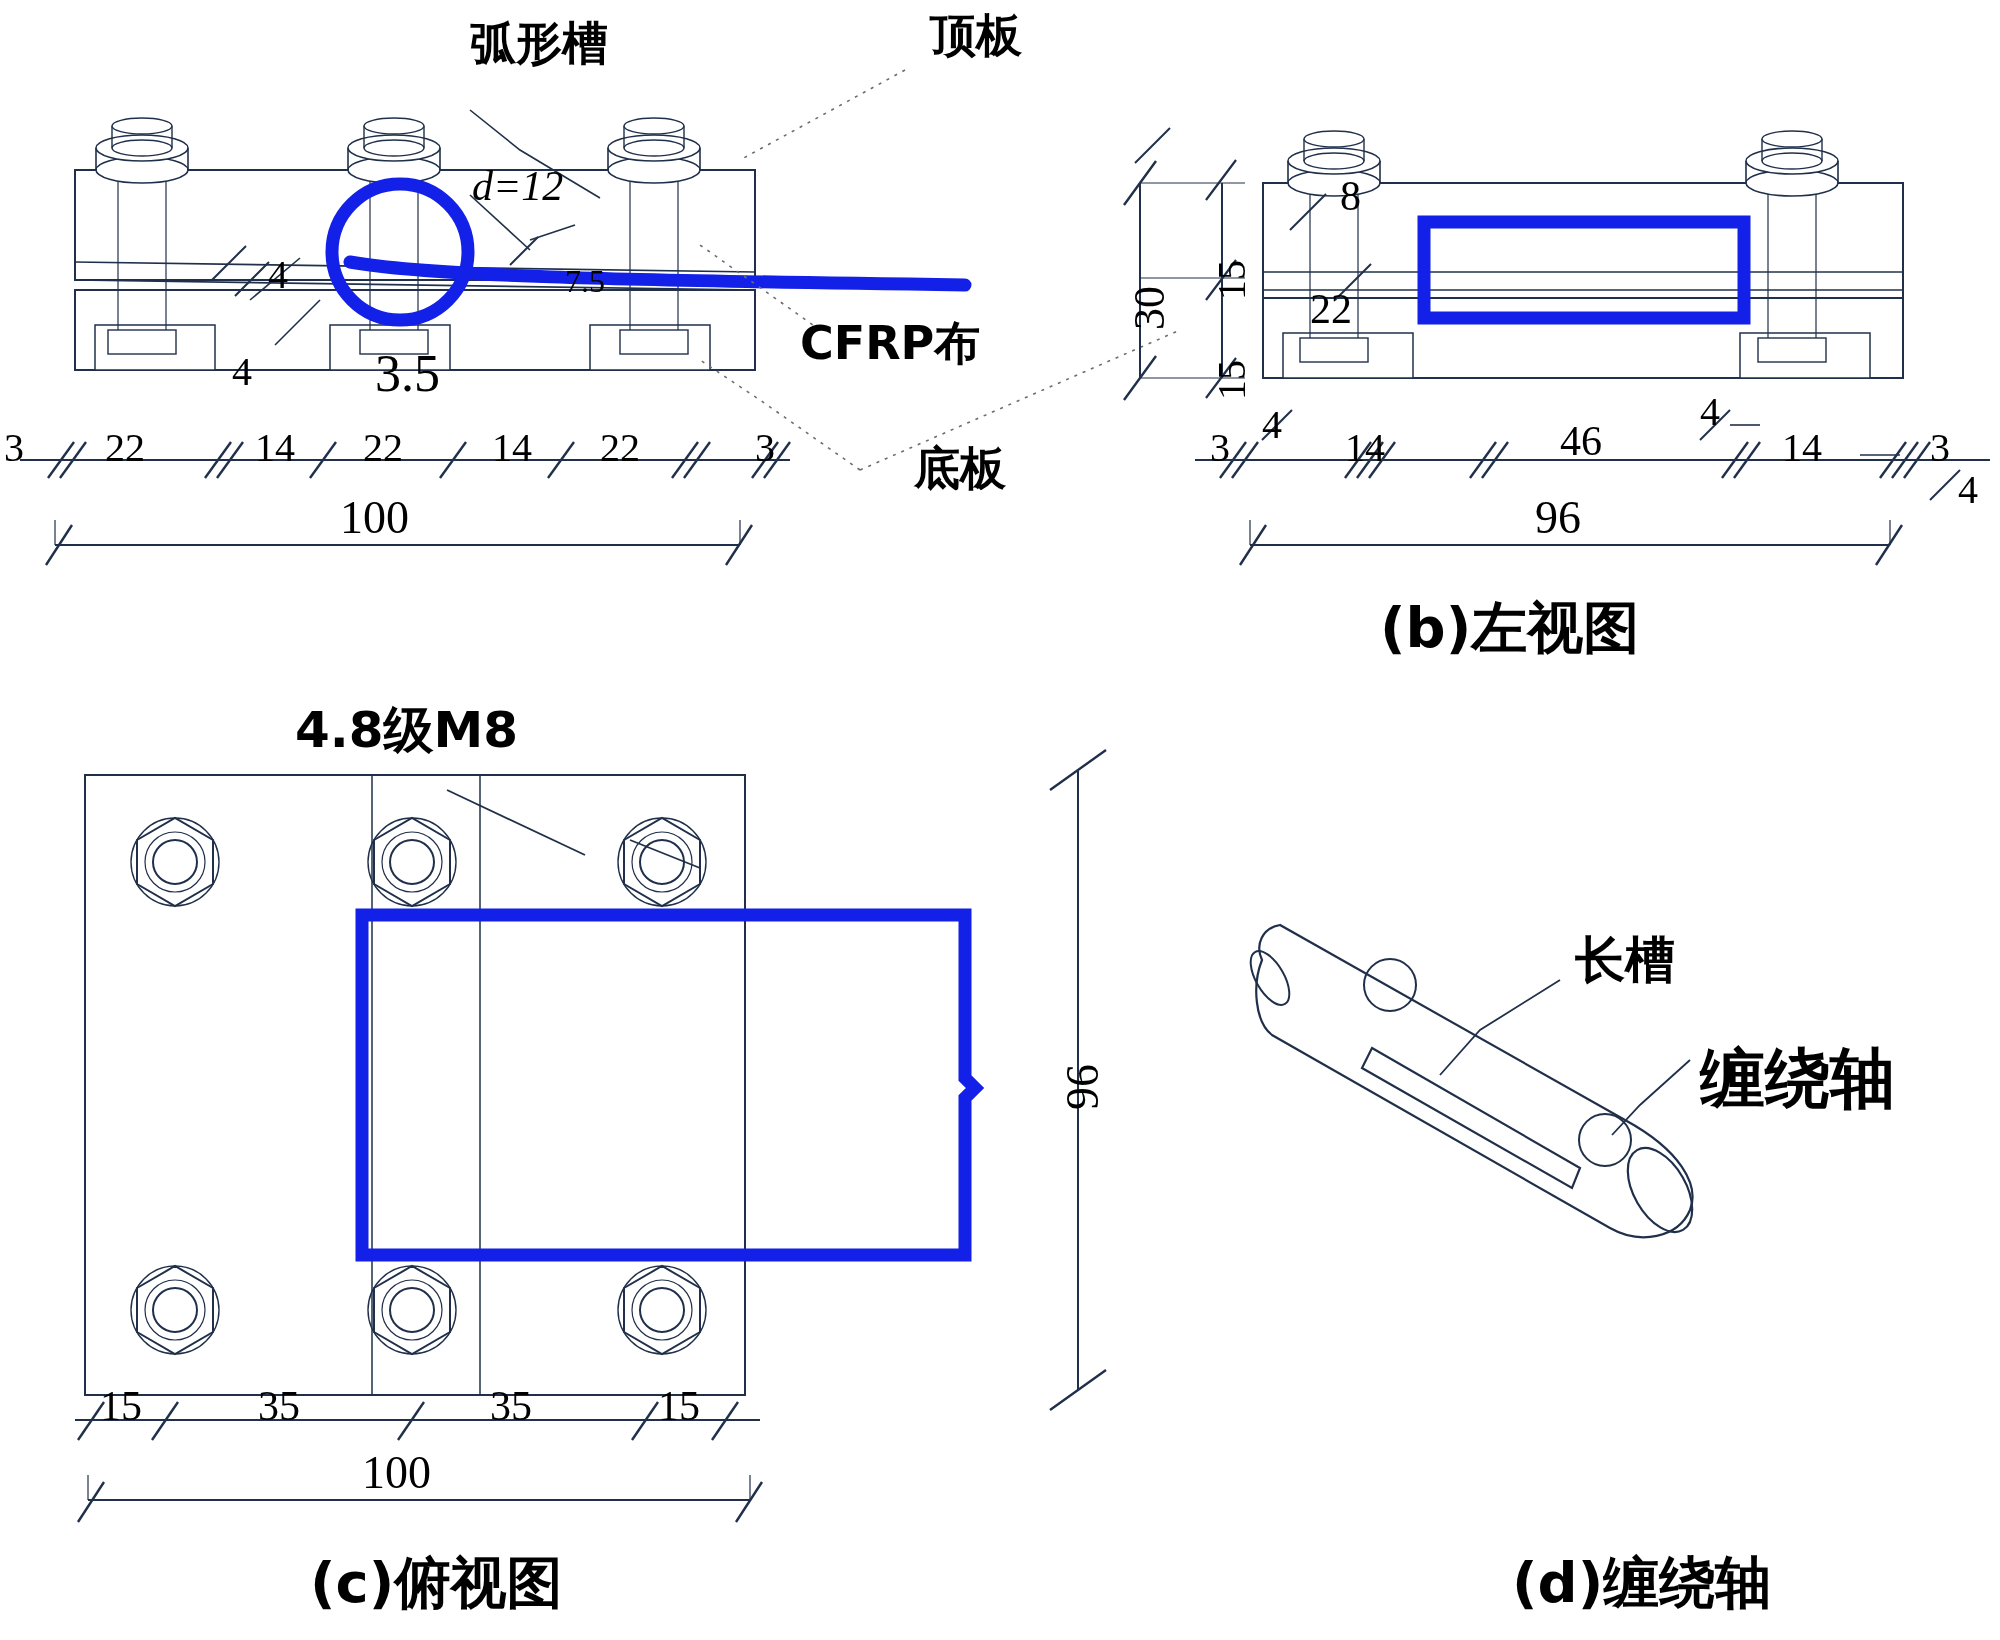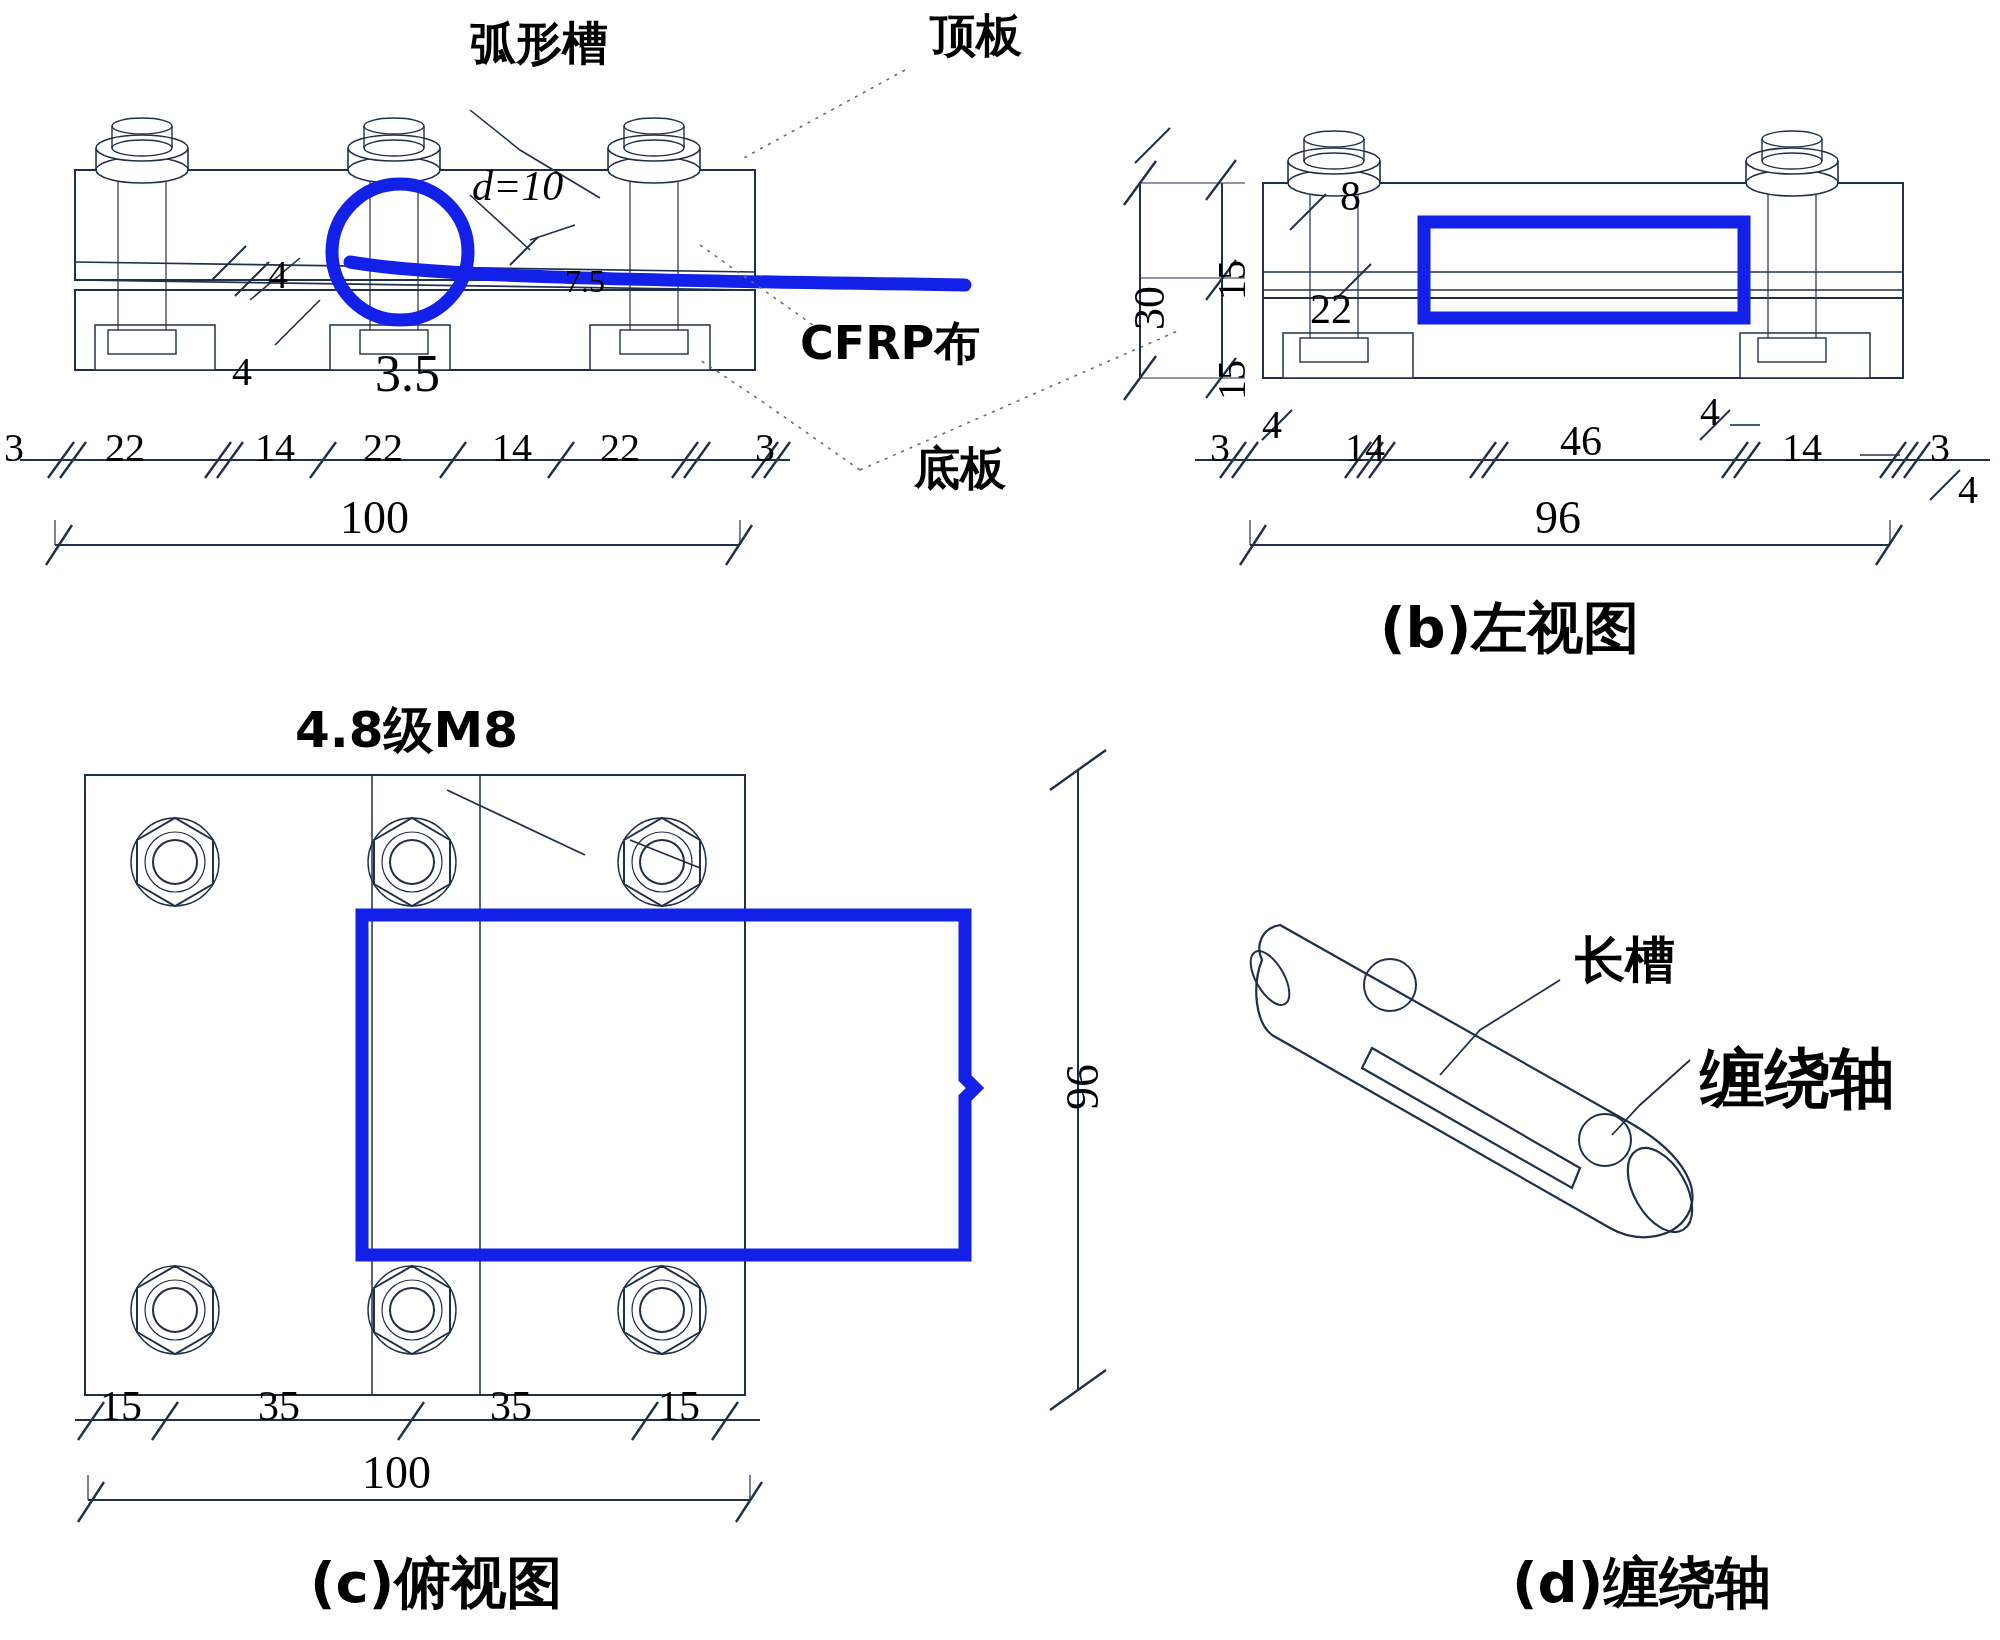--- a/index.html
+++ b/index.html
@@ -265,21 +265,21 @@
     <g stroke="#20304a" stroke-width="1.8" fill="none">
       <path d="M1560,980 L1480,1030 L1440,1075"></path>
       <path d="M1690,1060 L1640,1105 L1612,1135"></path>
     </g>
   </svg>
 
   <div class="lbl cn" style="left:470px; top:20px; font-size:46px;">弧形槽</div>
   <div class="lbl cn" style="left:930px; top:12px; font-size:46px;">顶板</div>
   <div class="lbl cn" style="left:885px; top:445px; font-size:46px;margin-left:29px;">底板</div>
   <div class="lbl cn" style="left:800px; top:320px; font-size:46px;">CFRP布</div>
-  <div class="lbl num" style="left:472px; top:165px; font-size:42px; font-style:italic;">d=10</div>
+  <div class="lbl num" style="left:472px; top:165px; font-size:42px; font-style:italic;">d=12</div>
   <div class="lbl num" style="left:565px; top:265px; font-size:32px;">7.5</div>
   <div class="lbl num" style="left:268px; top:255px; font-size:40px;">4</div>
   <div class="lbl num" style="left:232px; top:352px; font-size:40px;">4</div>
   <div class="lbl num" style="left:375px; top:348px; font-size:52px;">3.5</div>
 
   <div class="lbl num" style="left:4px; top:428px; font-size:40px;">3</div>
   <div class="lbl num" style="left:105px; top:428px; font-size:40px;">22</div>
   <div class="lbl num" style="left:255px; top:428px; font-size:40px;">14</div>
   <div class="lbl num" style="left:363px; top:428px; font-size:40px;">22</div>
   <div class="lbl num" style="left:492px; top:428px; font-size:40px;">14</div>

